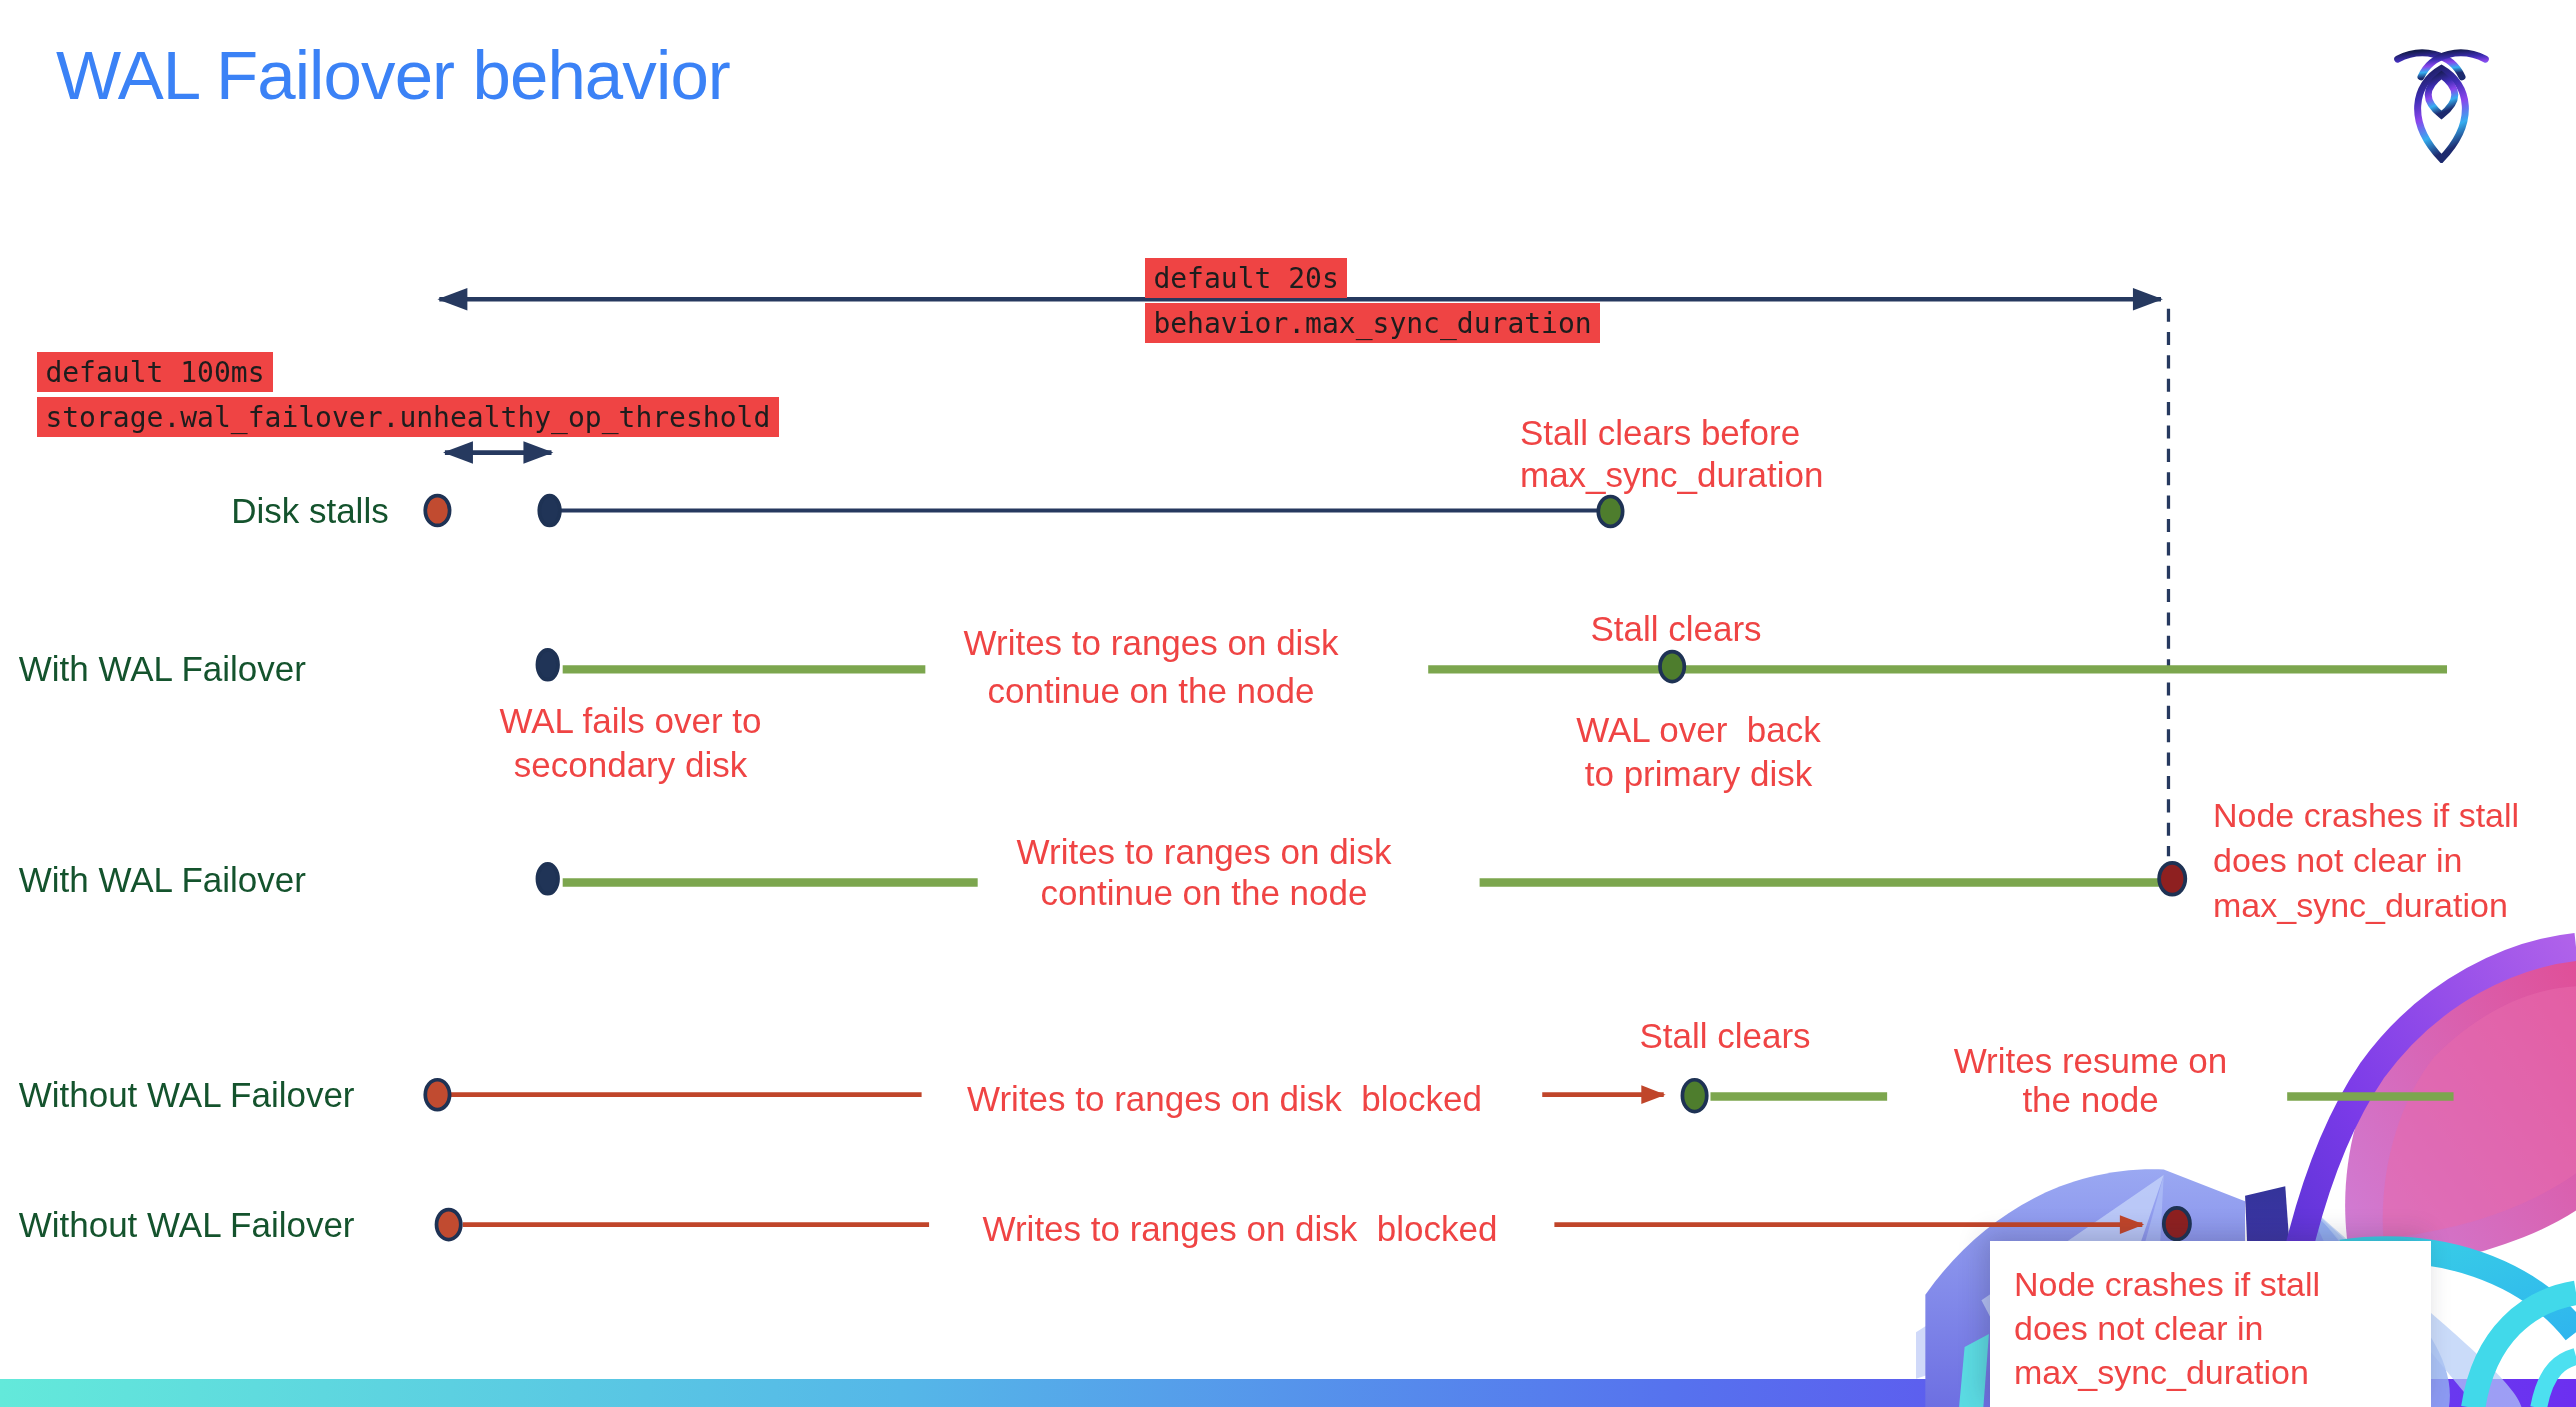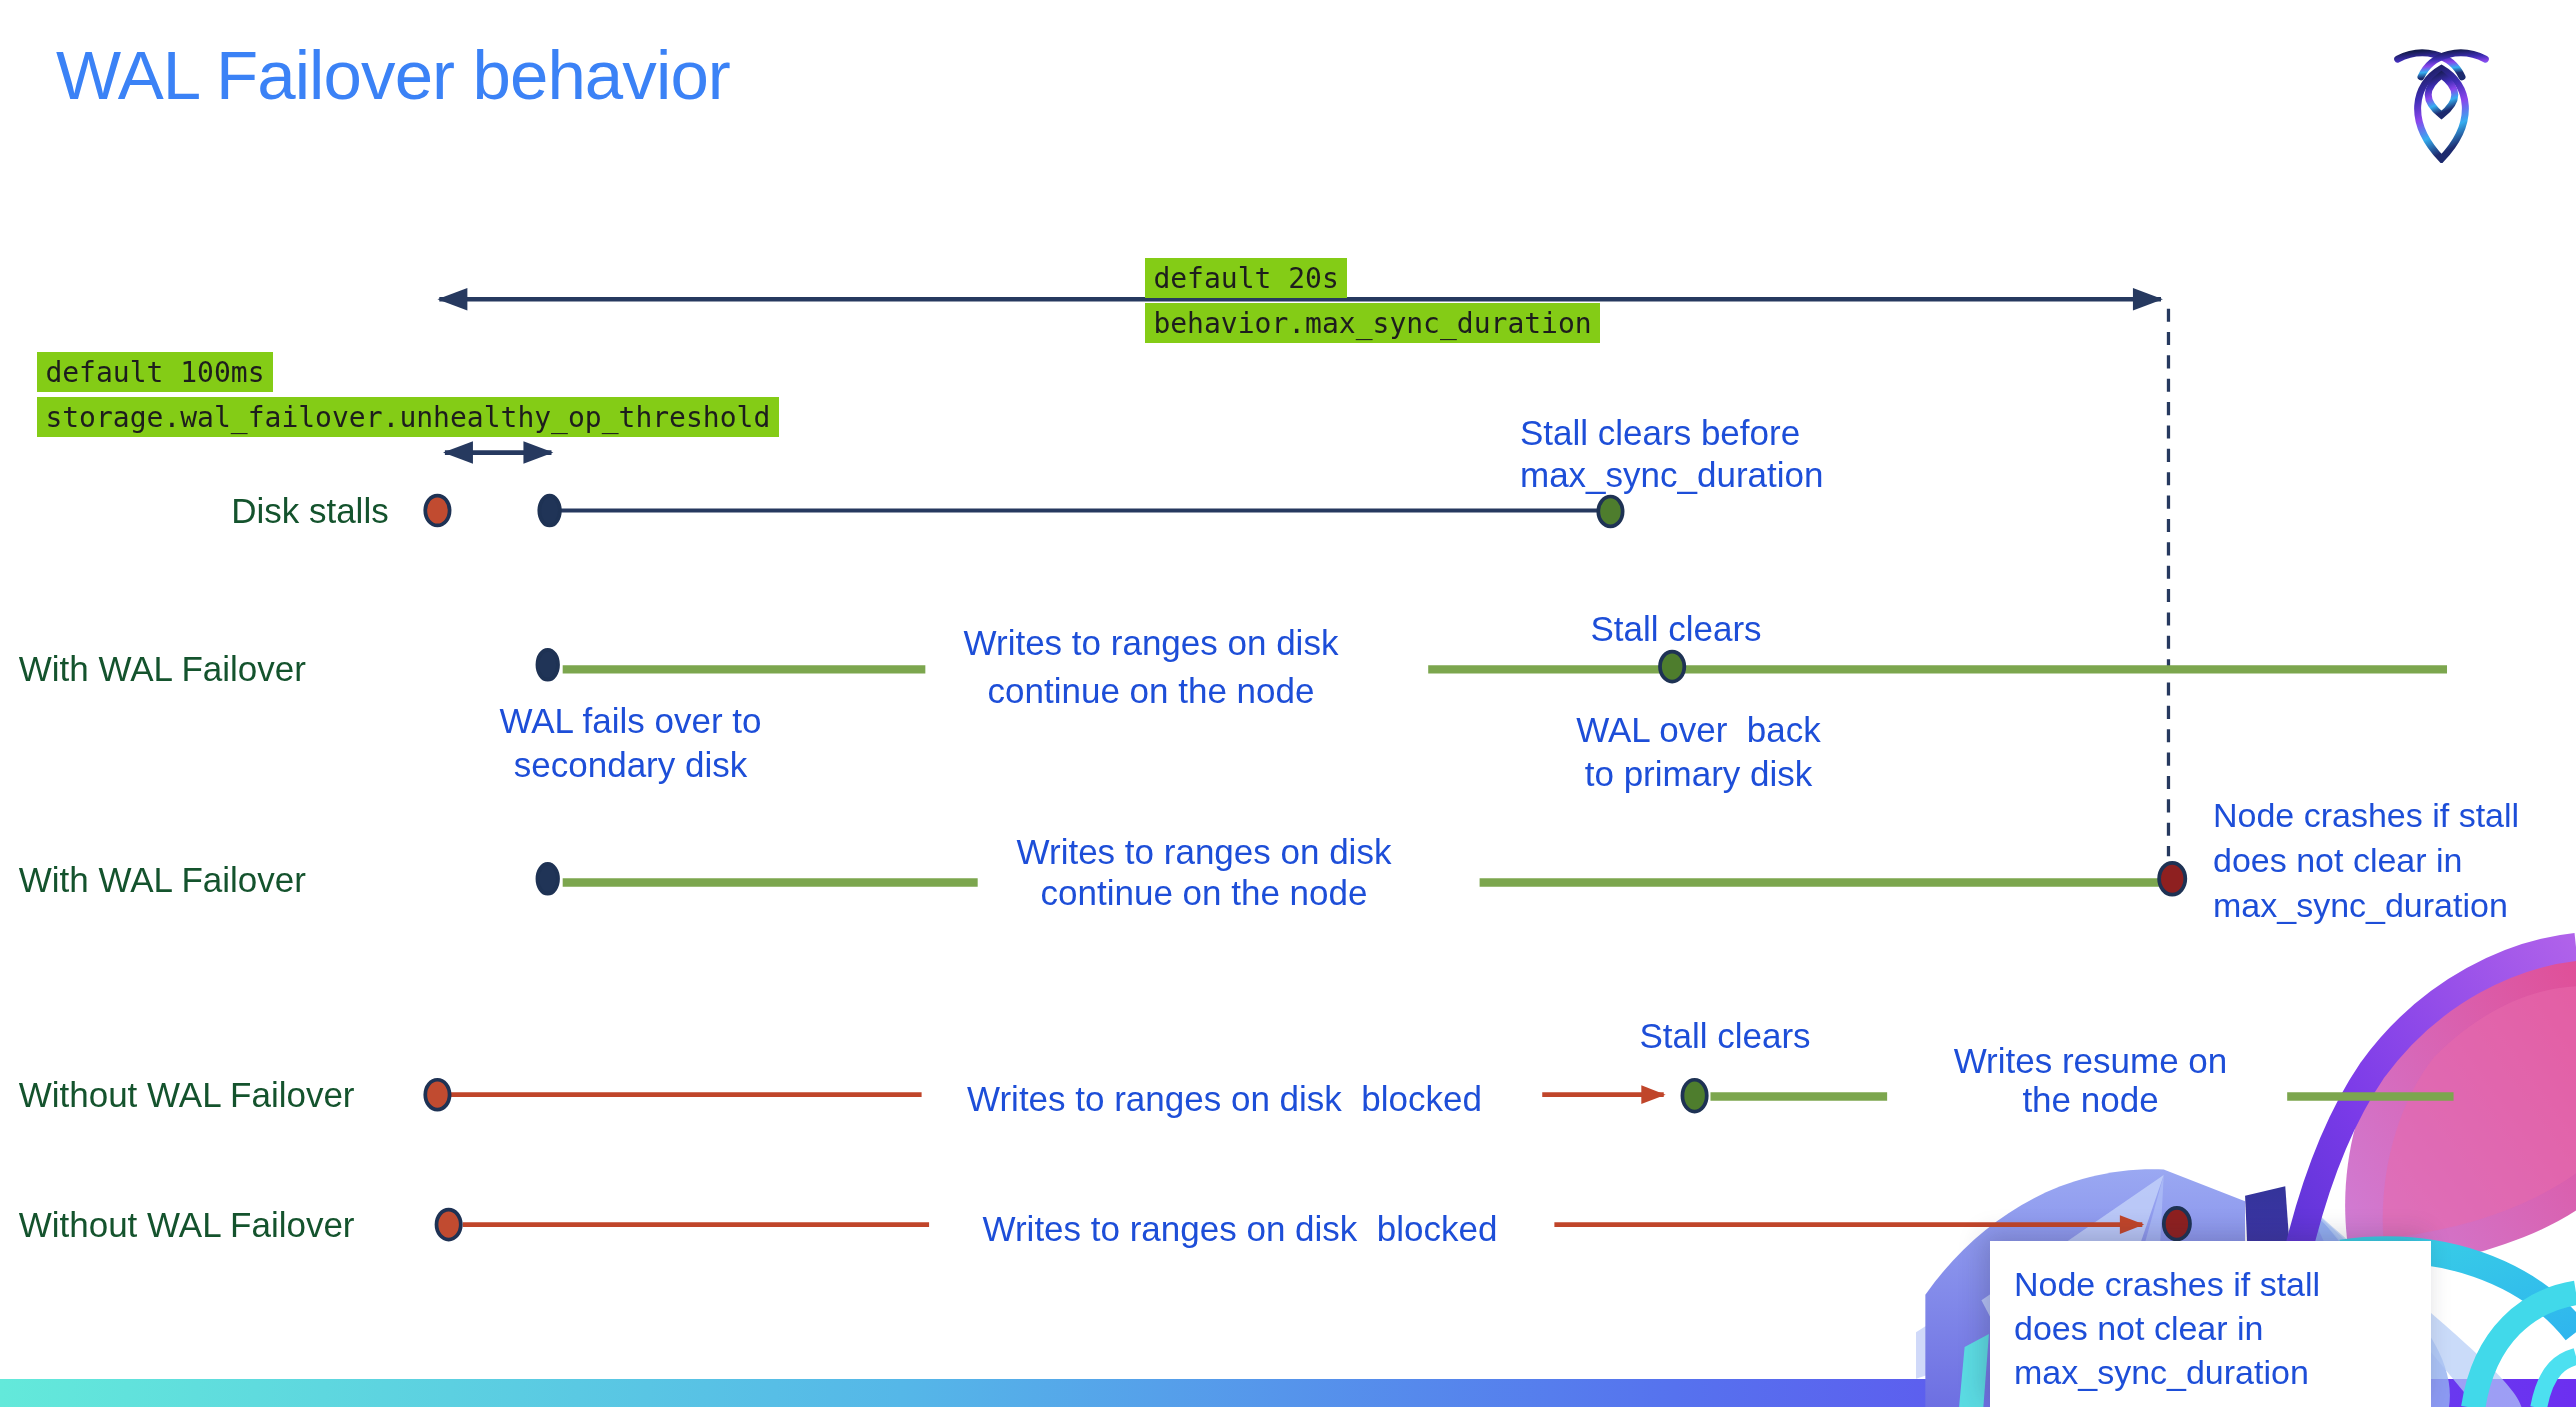--- a/index.html
+++ b/index.html
@@ -6,23 +6,23 @@
   body{
     width:2576px;height:1408px;position:relative;overflow:hidden;
     background:#ffffff;font-family:"Liberation Sans",sans-serif;color:#161616;
   }
   .abs{position:absolute;}
   #page-title{
     left:56px;top:37px;font-size:69px;font-weight:400;letter-spacing:-0.9px;
     color:#3b82f6;line-height:1.12;
   }
   .mono-note{font-family:"DejaVu Sans Mono","Liberation Mono",monospace;font-size:28px;color:#1d1d1d;}
-  .mono-note .hl{display:table;background:#84cc16;padding:3.7px 8.4px;margin-bottom:4.7px;white-space:pre;}
+  .mono-note .hl{display:table;background:#ef4444;padding:3.7px 8.4px;margin-bottom:4.7px;white-space:pre;}
   .row-label{font-size:35px;line-height:41px;color:#14532d;width:374px;left:18.7px;}
-  .ann{font-size:35px;line-height:43px;color:#1d4ed8;white-space:pre-wrap;}
+  .ann{font-size:35px;line-height:43px;color:#ef4444;white-space:pre-wrap;}
   .center{text-align:center;}
   .right{text-align:right;}
   #node-crash-box{
     left:1990px;top:1241px;width:441px;height:166px;background:#ffffff;
     box-shadow:-5.6px -5.6px 24px rgba(40,40,60,0.22);z-index:6;
   }
   #node-crash-box .ann{position:absolute;left:24px;top:20.6px;font-size:34px;line-height:44px;}
   #bottom-bar{
     left:0;top:1379px;width:2576px;height:29px;z-index:1;
     background:linear-gradient(90deg,#63e9da 0%,#55b7e8 35%,#5672ee 65%,#6c2ff0 100%);

